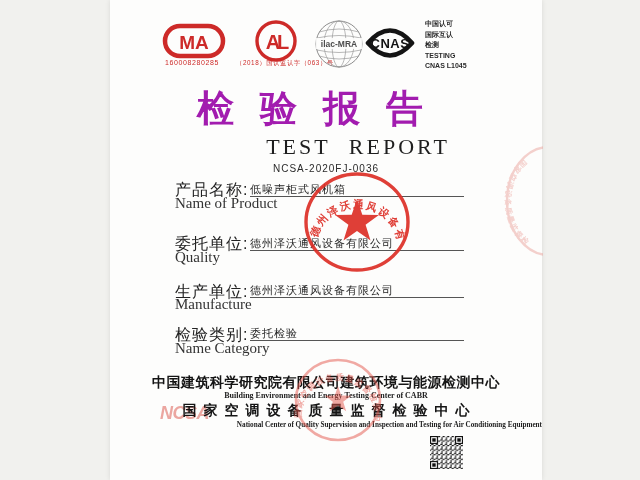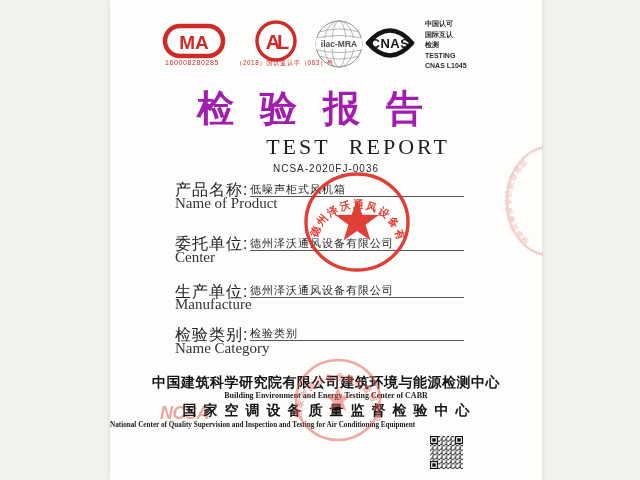--- a/index.html
+++ b/index.html
@@ -29,21 +29,21 @@
   
   .f-label-zh{font-size:16px;color:#222;letter-spacing:1px;white-space:nowrap;}
   .f-label-en{font-family:"Liberation Serif","DejaVu Serif",serif;font-size:15px;color:#333;white-space:nowrap;}
   .f-line{left:140px;width:214px;border-bottom:1px solid #555;height:0;}
   .f-value{left:140px;width:214px;text-align:left;font-size:11px;color:#262626;letter-spacing:1px;white-space:nowrap;}
   
   .org-zh{left:0;top:374px;width:432px;text-align:center;font-size:14px;font-weight:700;color:#141414;letter-spacing:.5px;white-space:nowrap;}
   .org-en{left:0;top:391px;width:432px;text-align:center;
     font-family:"Liberation Serif","DejaVu Serif",serif;font-size:8px;font-weight:700;color:#222;}
   .center-zh{left:0;top:402px;width:432px;text-align:center;font-size:14px;font-weight:700;color:#141414;letter-spacing:7px;text-indent:7px;white-space:nowrap;}
-  .center-en{left:0;top:421px;width:432px;text-align:left;
+  .center-en{left:0;top:421px;width:432px;text-align:right;
     font-family:"Liberation Serif","DejaVu Serif",serif;font-size:7.2px;font-weight:700;color:#222;white-space:nowrap;}
   .ncsa{left:50px;top:403px;font-size:18px;font-weight:800;font-style:italic;
     color:#eba6a0;letter-spacing:-.5px;}
   .seal{pointer-events:none;}
 </style>
 </head>
 <body>
 
 <div class="page">
 
@@ -84,32 +84,32 @@
   <div class="abs title-zh">检验报告</div>
   <div class="abs title-en">TEST REPORT</div>
   <div class="abs report-no">NCSA-2020FJ-0036</div>
 
   <div class="abs f-label-zh" style="left:65px;top:180px">产品名称:</div>
   <div class="abs f-label-en" style="left:65px;top:195px">Name of Product</div>
   <div class="abs f-value" style="top:182px">低噪声柜式风机箱</div>
   <div class="abs f-line" style="top:196px"></div>
 
   <div class="abs f-label-zh" style="left:65px;top:234px">委托单位:</div>
-  <div class="abs f-label-en" style="left:65px;top:249px">Center</div>
+  <div class="abs f-label-en" style="left:65px;top:249px">Quality</div>
   <div class="abs f-value" style="top:236px">德州泽沃通风设备有限公司</div>
   <div class="abs f-line" style="top:250px"></div>
 
   <div class="abs f-label-zh" style="left:65px;top:282px">生产单位:</div>
   <div class="abs f-label-en" style="left:65px;top:296px">Manufacture</div>
   <div class="abs f-value" style="top:283px">德州泽沃通风设备有限公司</div>
   <div class="abs f-line" style="top:297px"></div>
 
   <div class="abs f-label-zh" style="left:65px;top:325px">检验类别:</div>
   <div class="abs f-label-en" style="left:65px;top:340px">Name Category</div>
-  <div class="abs f-value" style="top:326px">检验类别</div>
+  <div class="abs f-value" style="top:326px">委托检验</div>
   <div class="abs f-line" style="top:340px"></div>
 
   <div class="abs org-en">Building Environment and Energy Testing Center of CABR</div>
   <div class="abs org-zh">中国建筑科学研究院有限公司建筑环境与能源检测中心</div>
   <div class="abs ncsa">NCSA</div>
   <div class="abs center-zh">国家空调设备质量监督检验中心</div>
   <div class="abs center-en">National Center of Quality Supervision and Inspection and Testing for Air Conditioning Equipment</div>
 
   <svg class="abs" style="left:320px;top:436px" width="33" height="33" viewBox="0 0 29 29">
     <rect x="0" y="0" width="29" height="29" fill="#fff"></rect>

